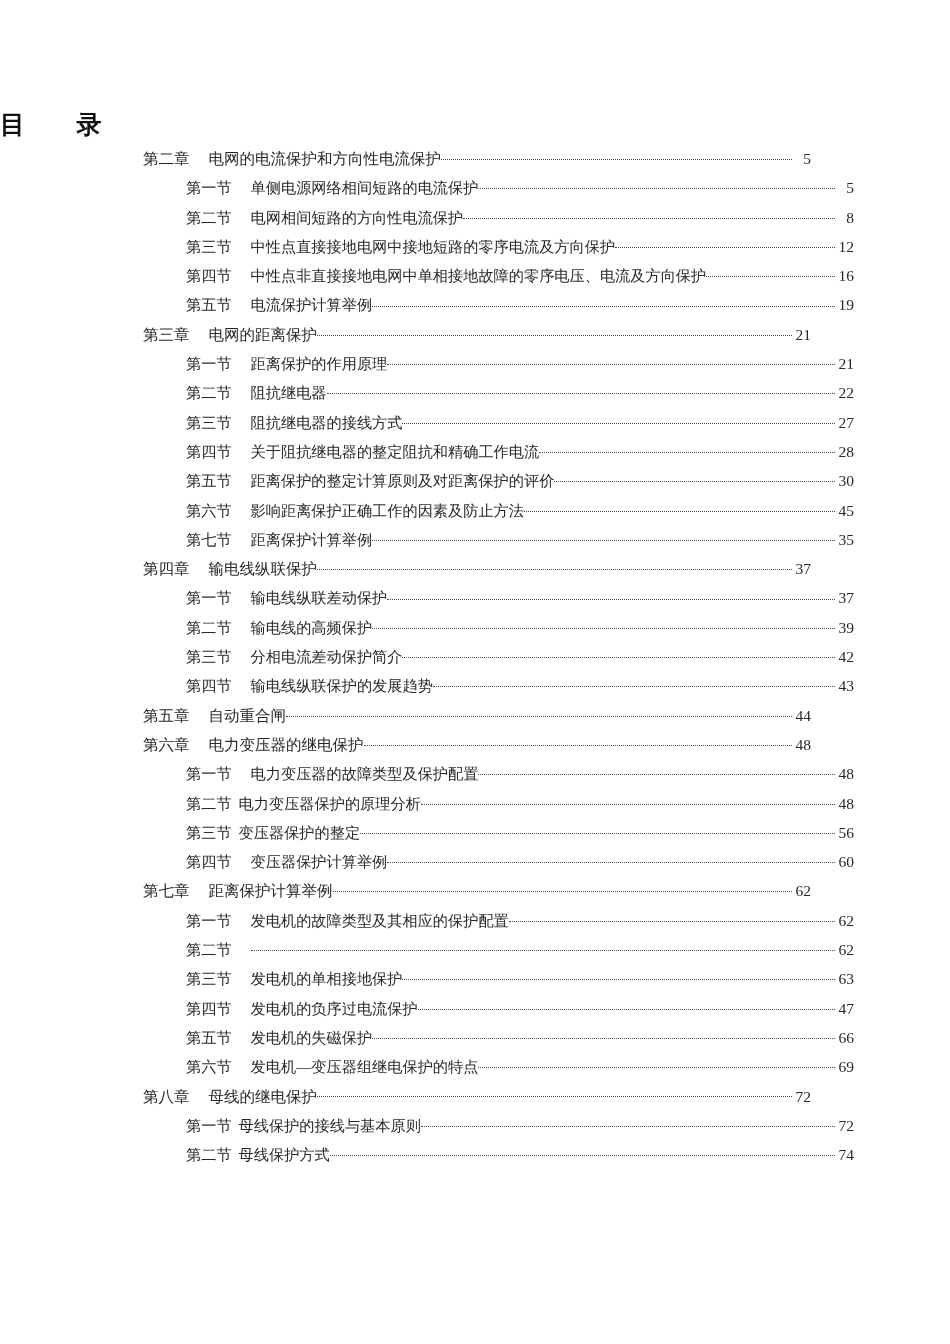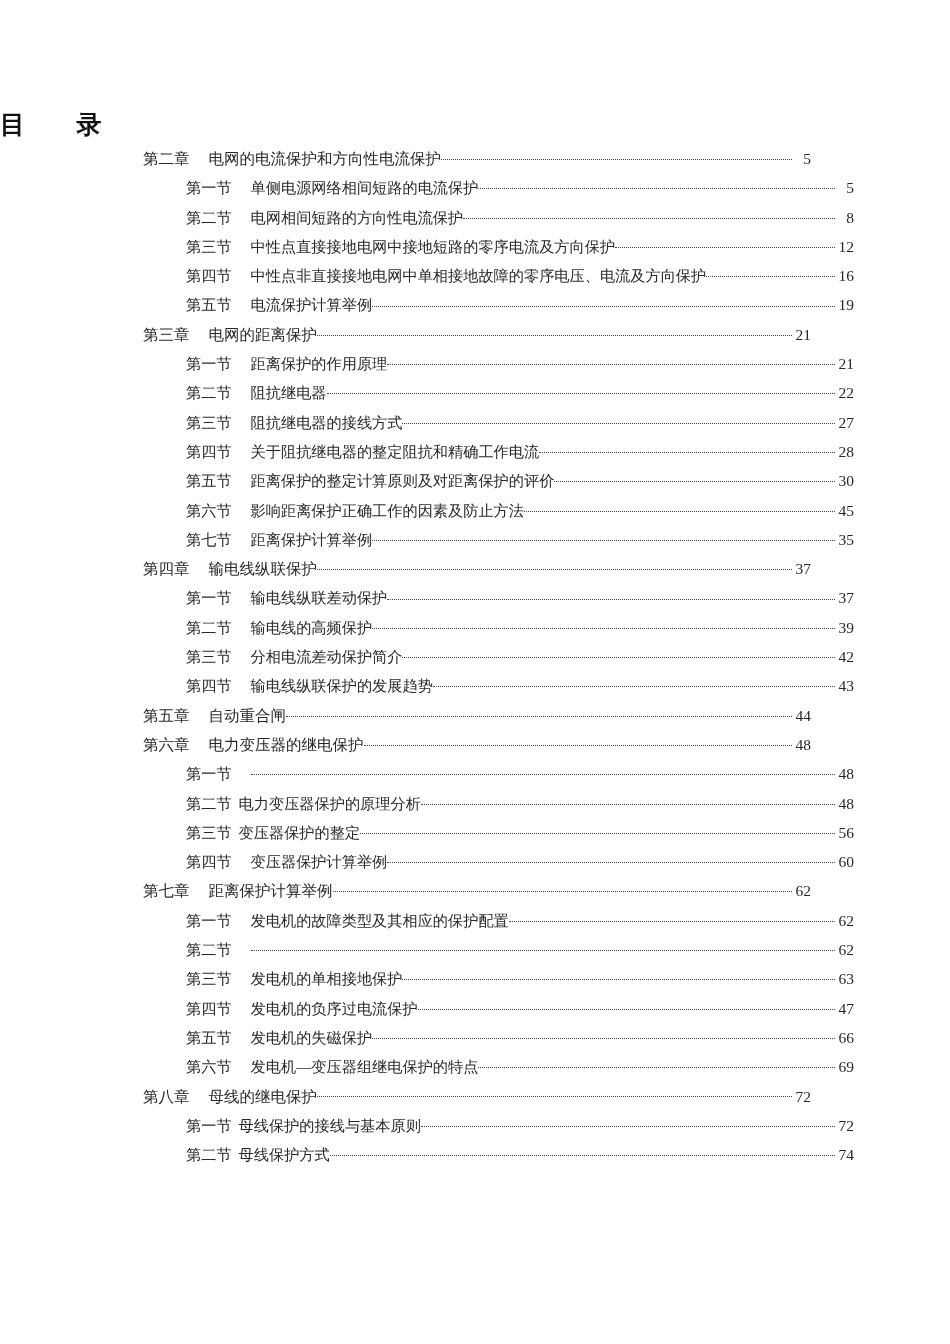--- a/index.html
+++ b/index.html
@@ -248,20 +248,21 @@
       <div class="toc-row level-chapter">
         <span class="row-label">第六章</span>
         <span class="gap-wide"></span>
         <span class="row-title">电力变压器的继电保护</span>
         <span class="leader"></span>
         <span class="row-page">48</span>
       </div>
       <div class="toc-row level-section">
         <span class="row-label">第一节</span>
         <span class="gap-wide"></span>
+        <span class="row-title">电力变压器的故障类型及保护配置</span>
         <span class="leader"></span>
         <span class="row-page">48</span>
       </div>
       <div class="toc-row level-section">
         <span class="row-label">第二节</span>
         <span class="gap-narrow"></span>
         <span class="row-title">电力变压器保护的原理分析</span>
         <span class="leader"></span>
         <span class="row-page">48</span>
       </div>

